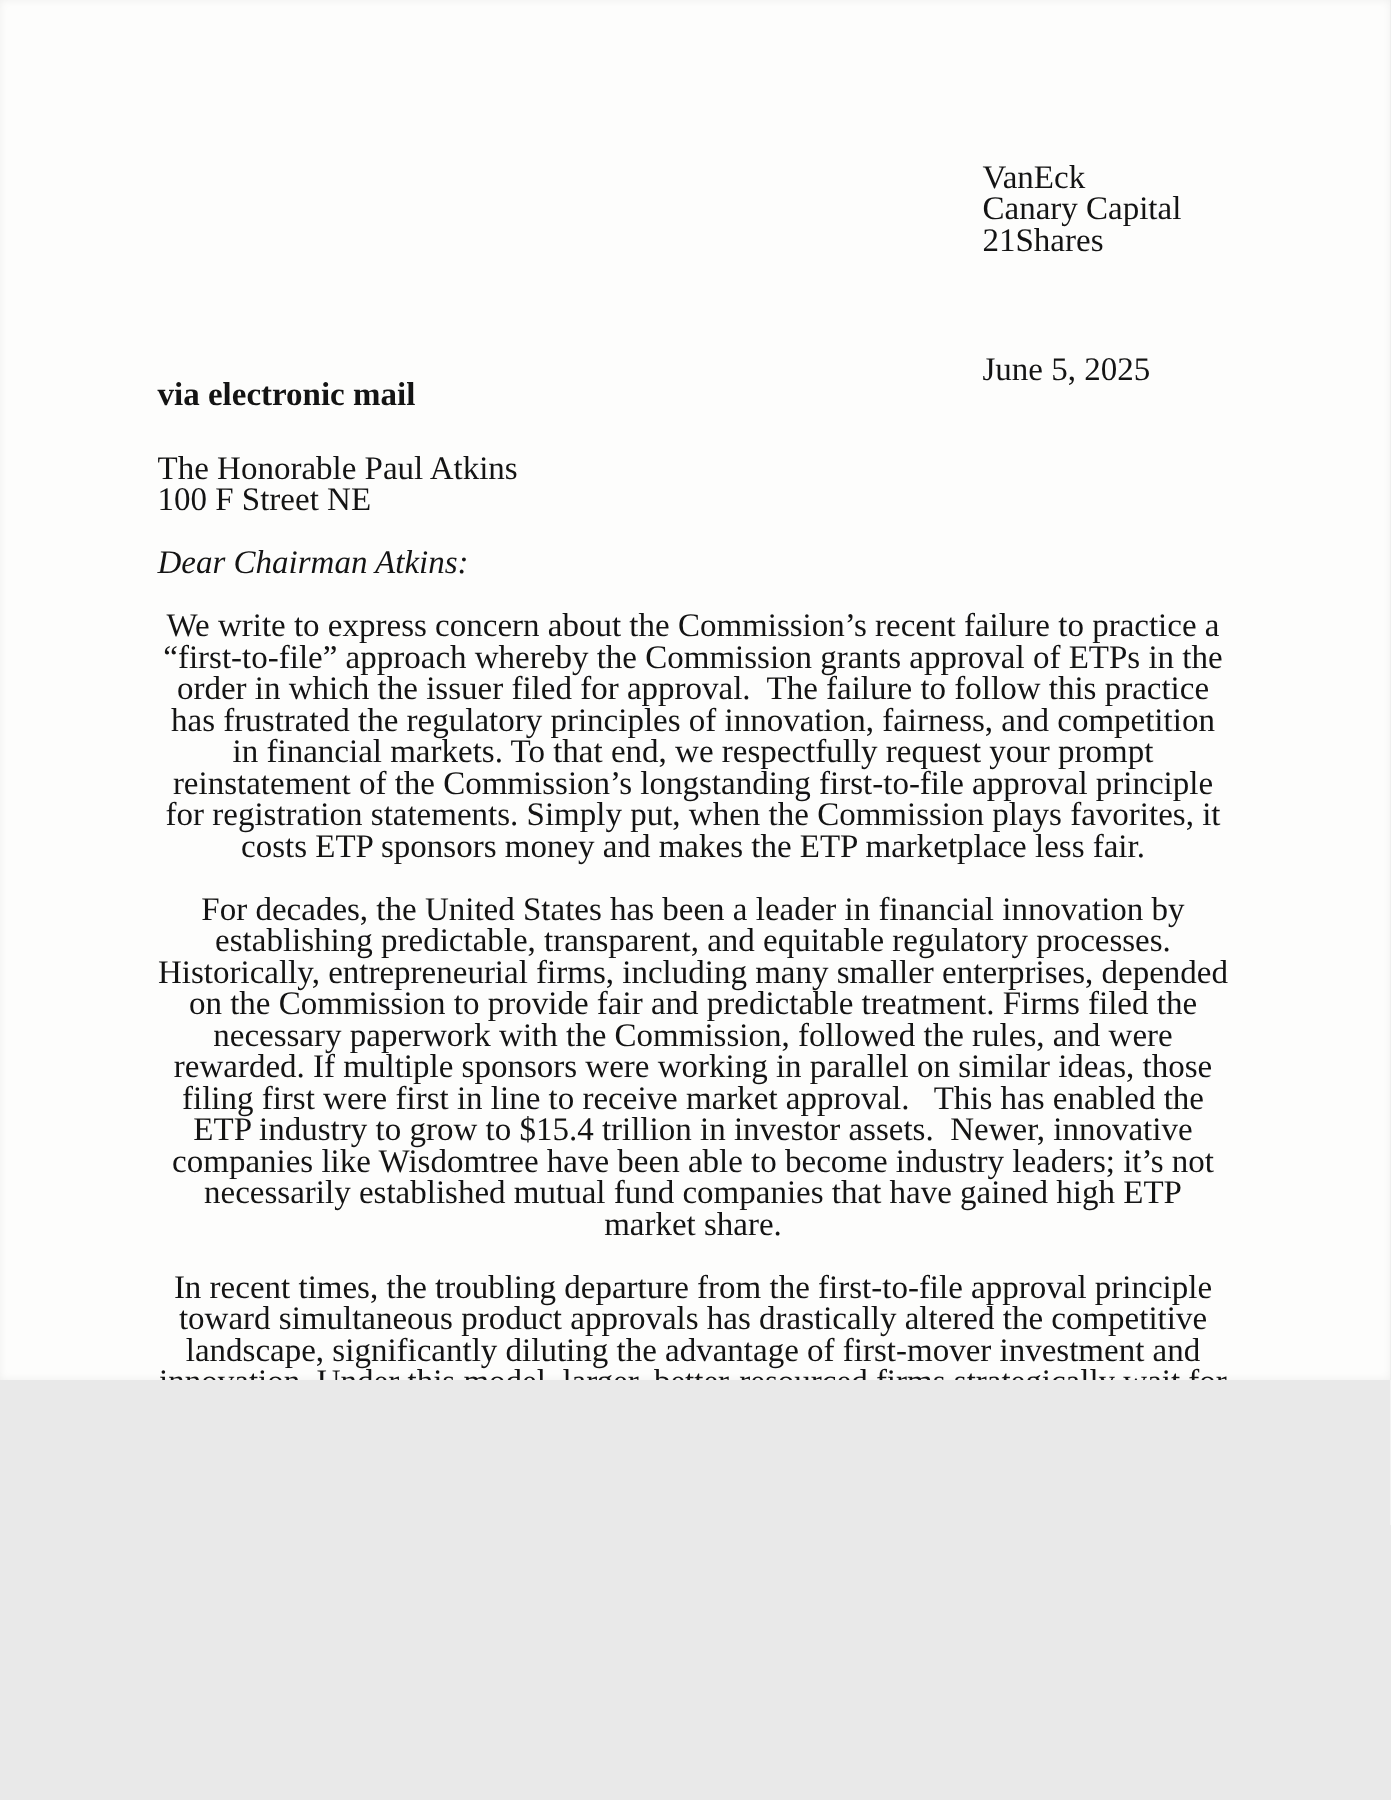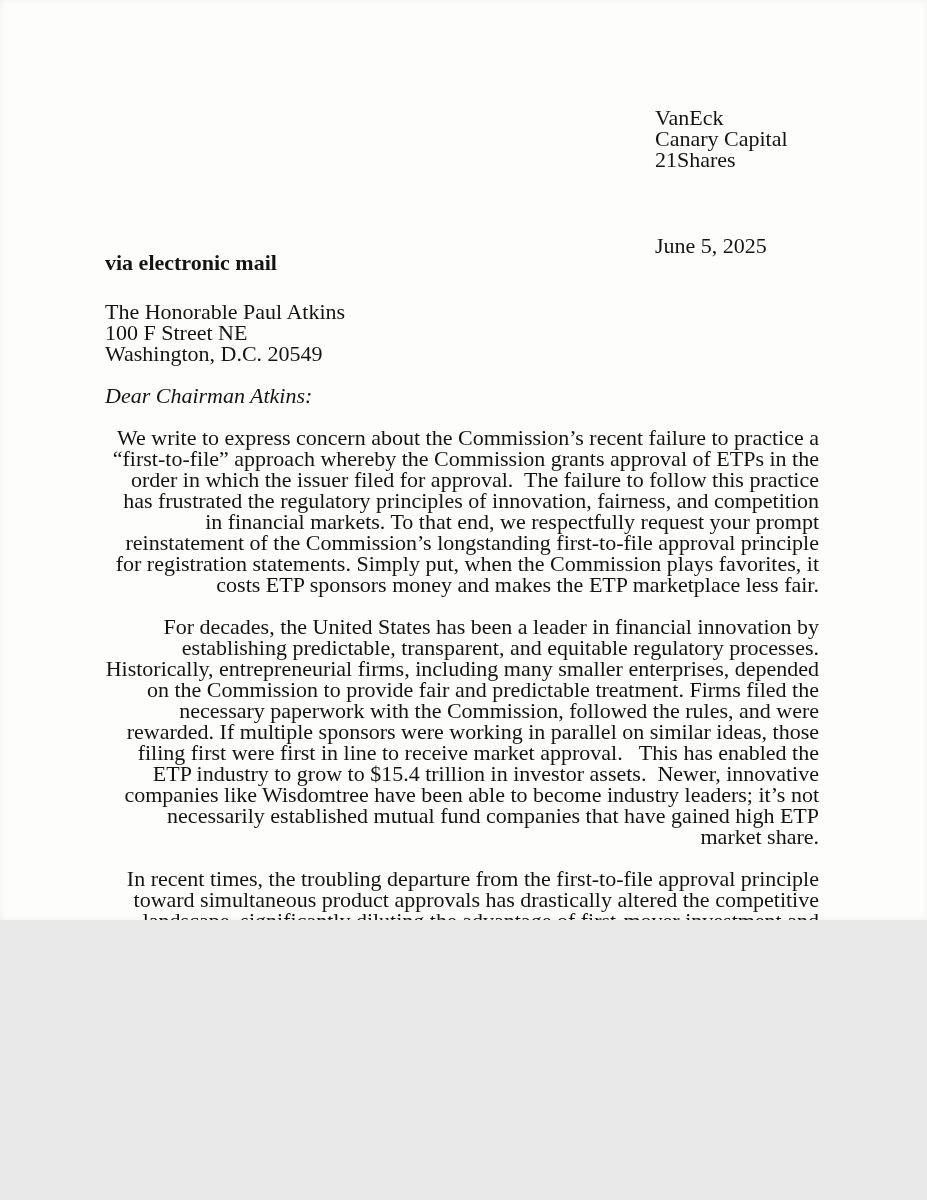--- a/index.html
+++ b/index.html
@@ -47,21 +47,21 @@
   .recipient div {
     margin: 0;
   }
   .salutation {
     margin: 21px 0 0 0;
     font-style: italic;
   }
   .para {
     margin: 21px 0 0 0;
     white-space: pre-wrap;
-    text-align: right;
+    text-align: center;
   }
   .page-number {
     position: absolute;
     left: 0;
     top: 1103px;
     width: 100%;
     text-align: center;
   }
   .scan-speck {
     position: absolute;
@@ -85,21 +85,20 @@
   </div>
 
   <div class="date-line">June 5, 2025</div>
 
   <div class="content">
     <div class="delivery">via electronic mail</div>
 
     <div class="recipient">
       <div>The Honorable Paul Atkins</div>
       <div>100 F Street NE</div>
-      <div>Washington, D.C. 20549</div>
     </div>
 
     <div class="salutation">Dear Chairman Atkins:</div>
 
     <p class="para">We write to express concern about the Commission’s recent failure to practice a “first-to-file” approach whereby the Commission grants approval of ETPs in the order in which the issuer filed for approval.  The failure to follow this practice has frustrated the regulatory principles of innovation, fairness, and competition in financial markets. To that end, we respectfully request your prompt reinstatement of the Commission’s longstanding first-to-file approval principle for registration statements. Simply put, when the Commission plays favorites, it costs ETP sponsors money and makes the ETP marketplace less fair.</p>
     <p class="para">For decades, the United States has been a leader in financial innovation by establishing predictable, transparent, and equitable regulatory processes. Historically, entrepreneurial firms, including many smaller enterprises, depended on the Commission to provide fair and predictable treatment. Firms filed the necessary paperwork with the Commission, followed the rules, and were rewarded. If multiple sponsors were working in parallel on similar ideas, those filing first were first in line to receive market approval.   This has enabled the ETP industry to grow to $15.4 trillion in investor assets.  Newer, innovative companies like Wisdomtree have been able to become industry leaders; it’s not necessarily established mutual fund companies that have gained high ETP market share.</p>
     <p class="para">In recent times, the troubling departure from the first-to-file approval principle toward simultaneous product approvals has drastically altered the competitive landscape, significantly diluting the advantage of first-mover investment and innovation. Under this model, larger, better-resourced firms strategically wait for smaller, pioneering firms to undertake initial, costly innovation processes, and then rapidly secure regulatory approval concurrently with these original innovators.  Historically, the first to market ETPs have gained significantly more assets and market share.  It is really the only way that smaller issuers can compete against firms with bigger brands.   There are three examples of this departure from practice, oddly all affecting crypto ETPs.</p>
   </div>
 
   <div class="page-number">1</div>

